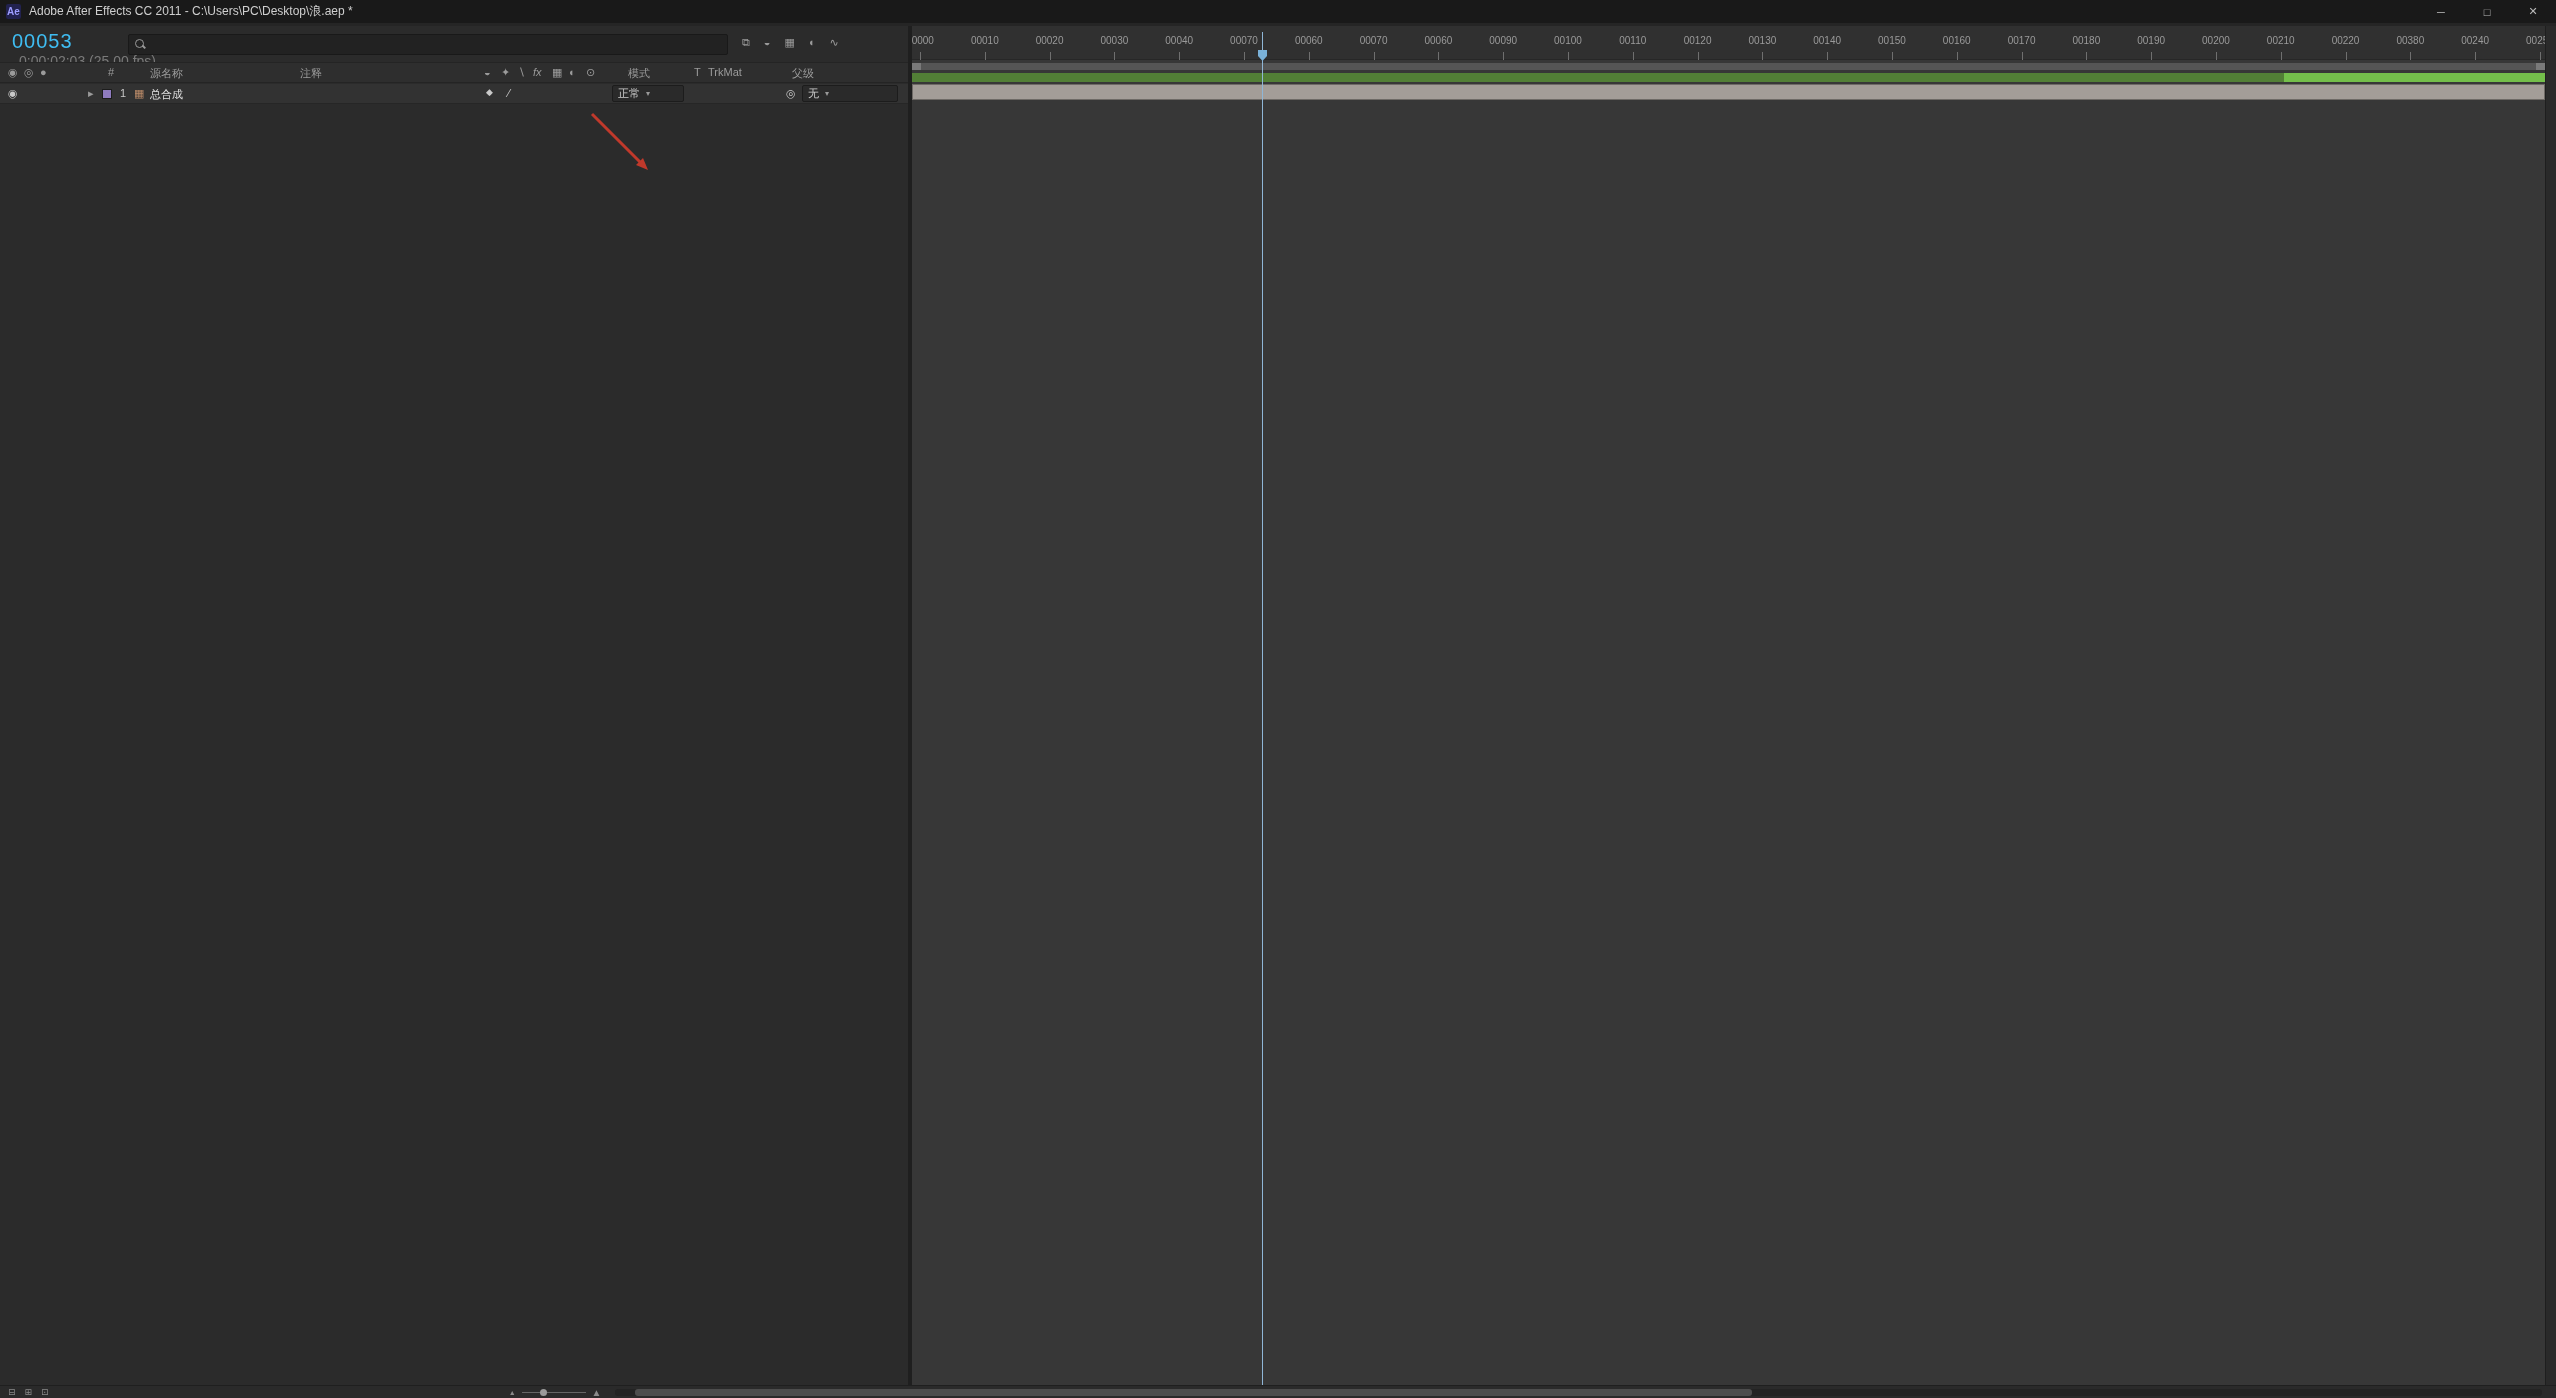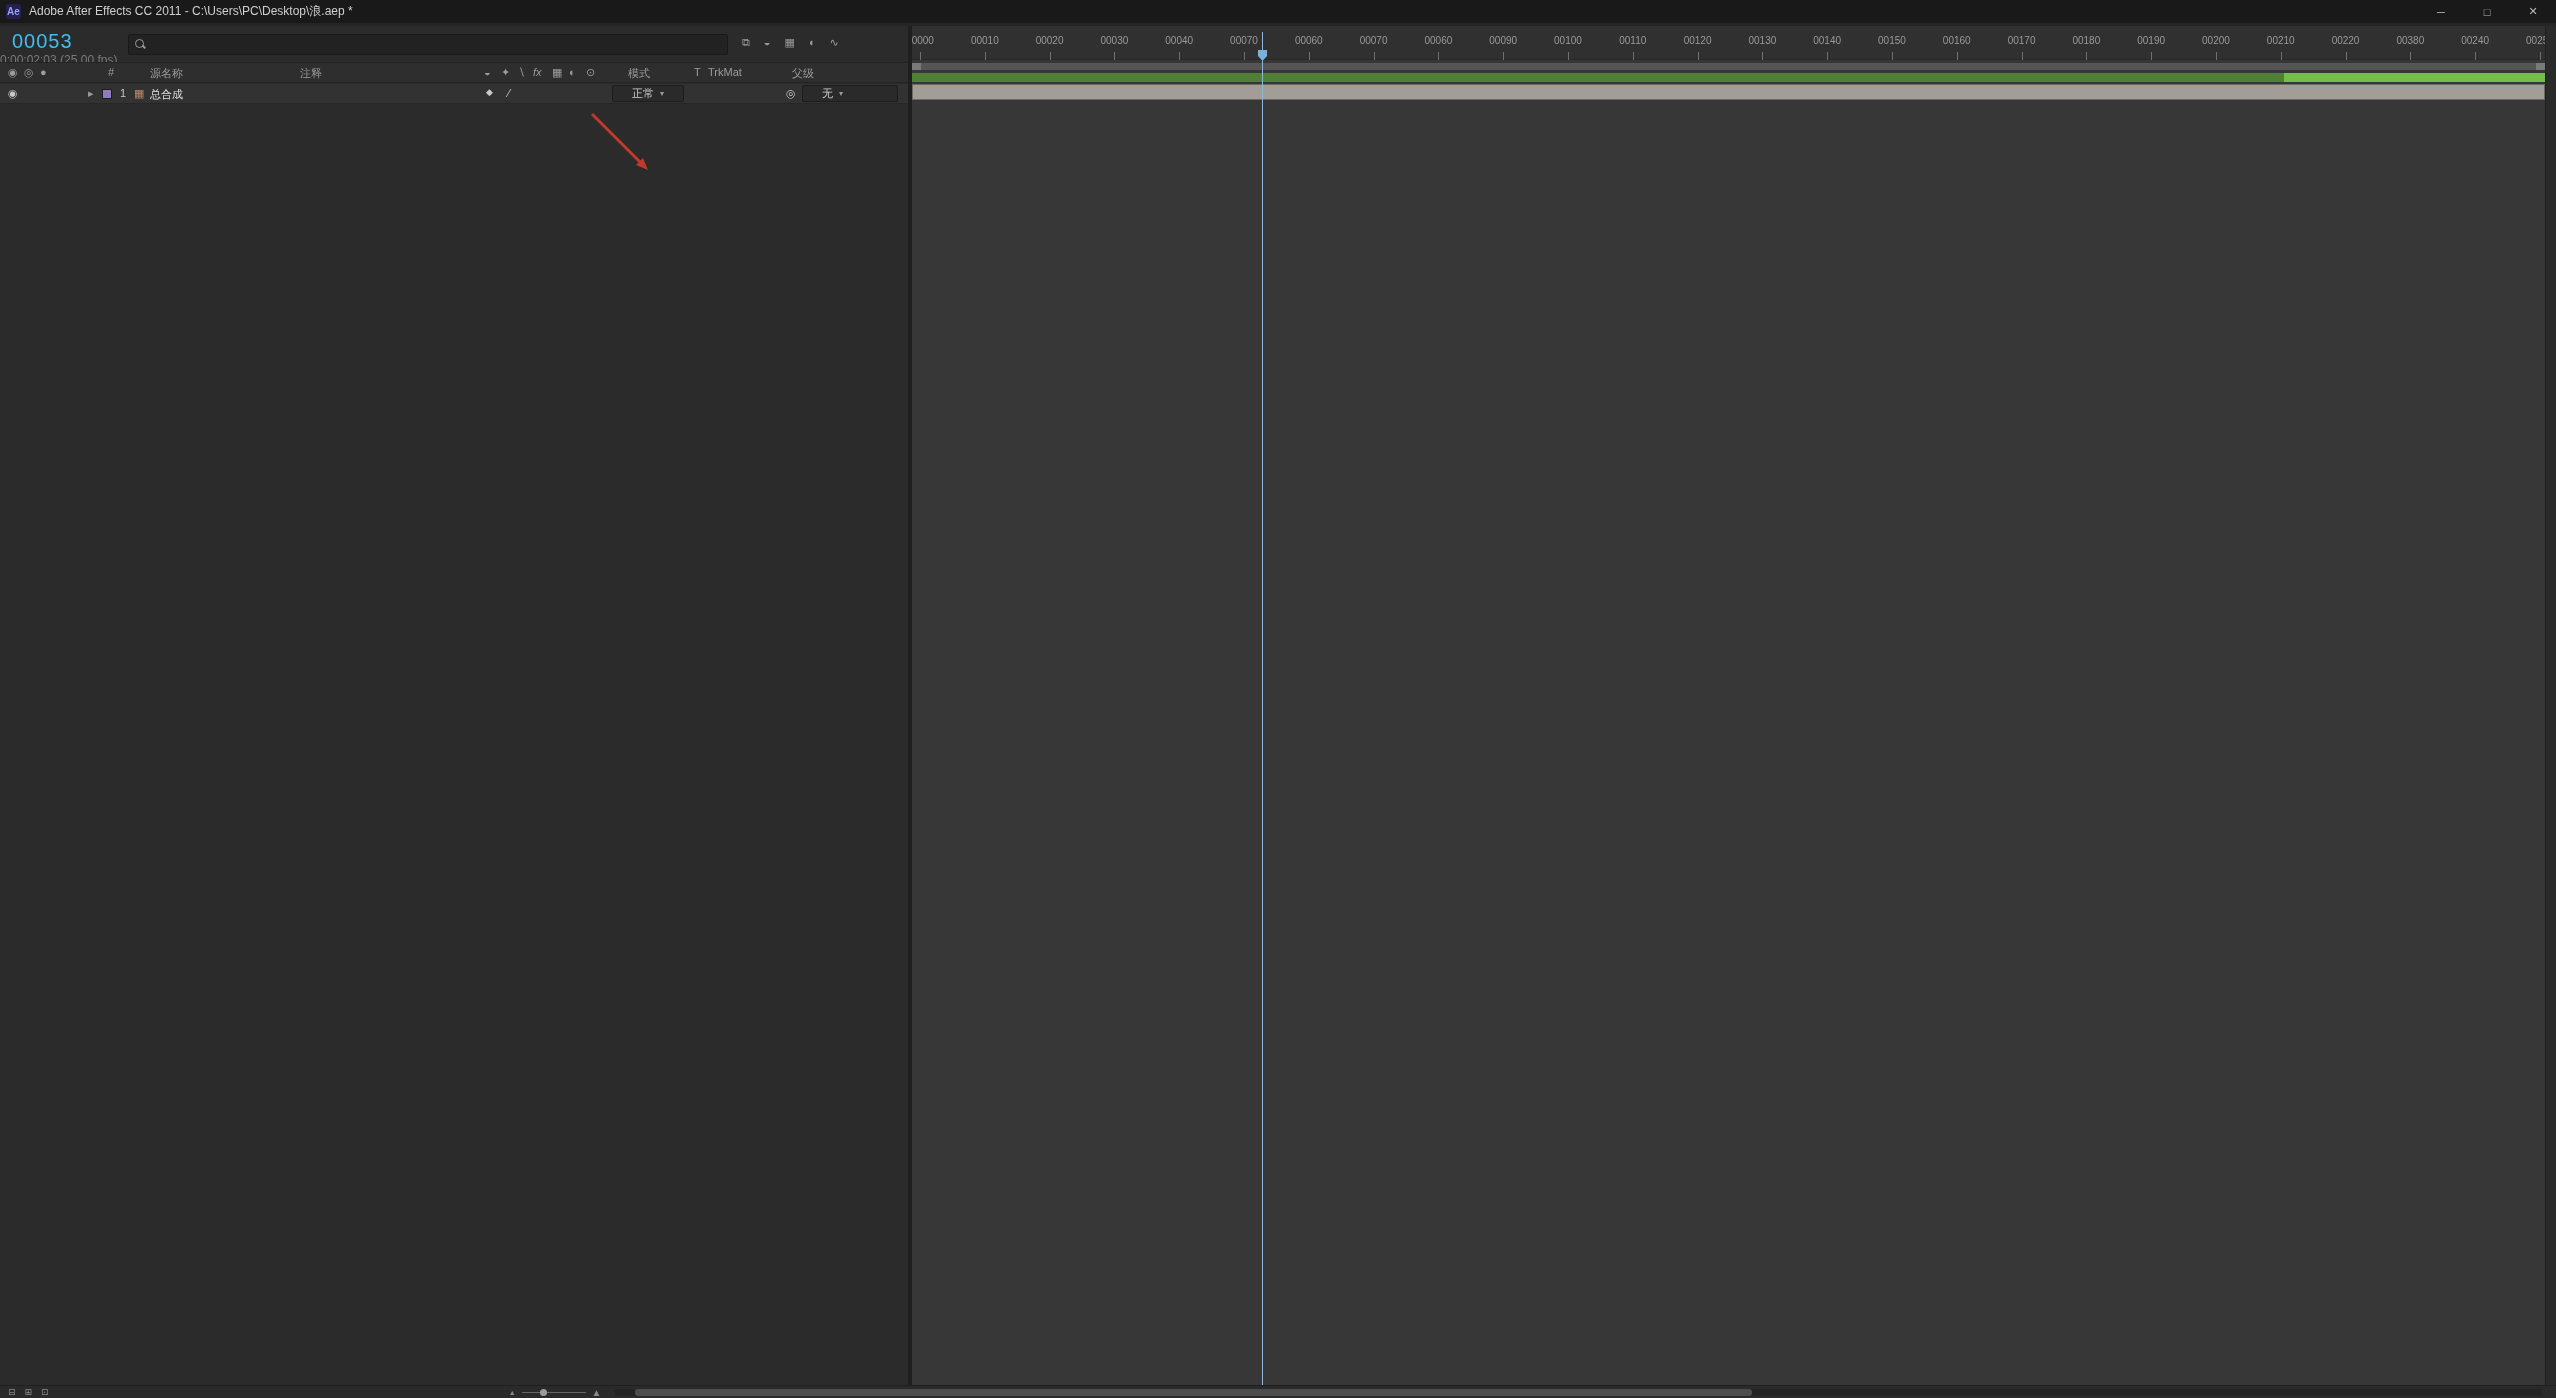--- a/index.html
+++ b/index.html
@@ -122,32 +122,32 @@
 
   
   .timeline-panel{left:0;top:854px;width:2556px;height:544px;background:#2b2b2b}
   .tl-tabbar{height:26px;background:#232323;display:flex;align-items:stretch;font-size:12px;color:#9a9a9a;border-bottom:1px solid #1c1c1c}
   .tl-tab{display:flex;align-items:center;gap:6px;padding:0 12px}
   .tl-tab.active{background:#2e2e2e;color:#d8d8d8}
   .tl-tab .ticon{font-size:10px;color:#9a9a9a}
   .tl-content{position:absolute;left:0;right:0;top:26px;bottom:0}
   .tl-left{position:absolute;left:0;top:0;width:908px;bottom:13px;background:#2b2b2b}
   .timecode{position:absolute;left:12px;top:4px;font-size:20px;letter-spacing:1px;color:var(--timecode)}
-  .timecode-info{position:absolute;left:0;top:27px;font-size:12px;color:#7a7a7a}
+  .timecode-info{position:absolute;left:19px;top:27px;font-size:14px;color:#7a7a7a}
   .tl-search{position:absolute;left:128px;top:8px;width:600px;height:21px;background:#222;border:1px solid #191919;
     border-radius:2px;display:flex;align-items:center;padding:0 6px;gap:6px}
   .tl-search input{flex:1;background:transparent;border:none;outline:none;color:#aaa;font-size:11px;font-family:inherit}
   .row1-icons{position:absolute;left:742px;top:10px;display:flex;gap:14px;color:#9a9a9a;font-size:11px}
   .tl-headers{position:absolute;top:36px;left:0;width:908px;height:21px;background:#2e2e2e;
     border-top:1px solid #242424;border-bottom:1px solid #242424;font-size:11px;color:#9b9b9b}
   .tl-headers .h,.tl-layer .h{position:absolute;top:3px}
   .tl-layer{position:absolute;top:58px;left:0;width:908px;height:20px;background:#323232;font-size:11px;color:#c9c9c9;border-bottom:1px solid #262626}
   .chip{position:absolute;top:5px;width:10px;height:10px;background:#8f7bbf;border:1px solid #1c1c1c}
   .mini-combo{position:absolute;top:1px;height:17px;background:#2a2a2a;border:1px solid #1c1c1c;border-radius:2px;
-    display:flex;align-items:center;padding:0 19px;gap:6px;font-size:11px;color:#ccc}
+    display:flex;align-items:center;padding:0 5px;gap:6px;font-size:11px;color:#ccc}
   .red-arrow{position:absolute;left:580px;top:80px;width:100px;height:80px}
   .tl-divider{position:absolute;left:908px;top:0;width:4px;bottom:13px;background:#1f1f1f}
   .tl-right{position:absolute;left:912px;right:11px;top:0;bottom:13px;background:#373737;overflow:hidden}
   .ruler{position:absolute;left:0;right:0;top:0;height:34px;background:#303030;border-bottom:1px solid #272727;
     display:flex;justify-content:space-between;padding:0 5px 0 8px}
   .rtick{position:relative;width:0}
   .rtick .lbl{position:absolute;top:9px;left:0;transform:translateX(-50%);font-size:10px;color:#9a9a9a;white-space:nowrap}
   .rtick .tl{position:absolute;top:26px;left:0;width:1px;height:8px;background:#6f6f6f}
   .workarea{position:absolute;left:0;right:0;top:37px;height:7px;background:#555}
   .workarea::before,.workarea::after{content:"";position:absolute;top:0;width:9px;height:7px;background:#7a7a7a}

